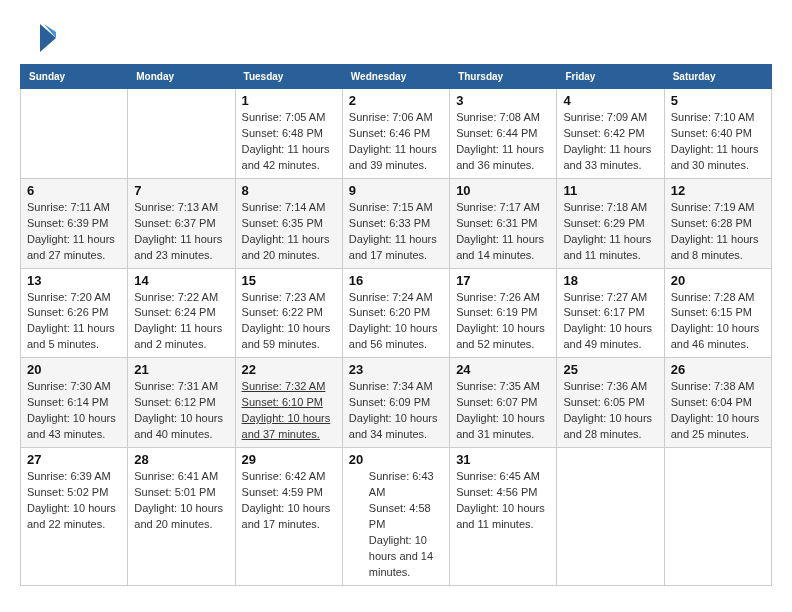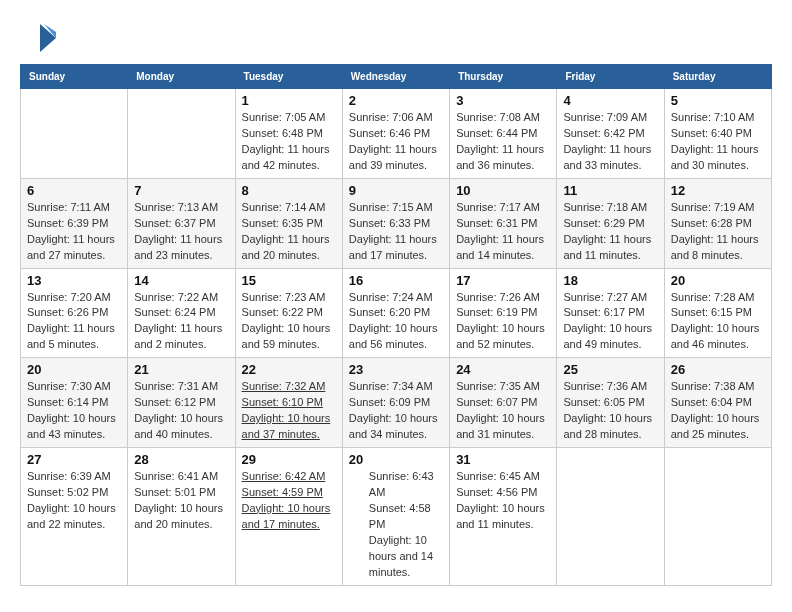--- a/index.html
+++ b/index.html
@@ -289,21 +289,21 @@
 Daylight: 10 hours and 22 minutes.</div>
         </td>
         <td>
           <span class="day-number">28</span>
           <div class="day-info" style="white-space: pre-line;">Sunrise: 6:41 AM
 Sunset: 5:01 PM
 Daylight: 10 hours and 20 minutes.</div>
         </td>
         <td>
           <span class="day-number">29</span>
-          <div class="day-info" style="white-space: pre-line; text-decoration: underline;">Sunrise: 6:42 AM
+          <div class="day-info" style="white-space: pre-line;">Sunrise: 6:42 AM
 Sunset: 4:59 PM
 Daylight: 10 hours and 17 minutes.</div>
         </td>
         <td>
           <span class="day-number">20</span>
           <div class="day-info" style="white-space: pre-line; margin-left: 20px;">Sunrise: 6:43 AM
 Sunset: 4:58 PM
 Daylight: 10 hours and 14 minutes.</div>
         </td>
         <td>

